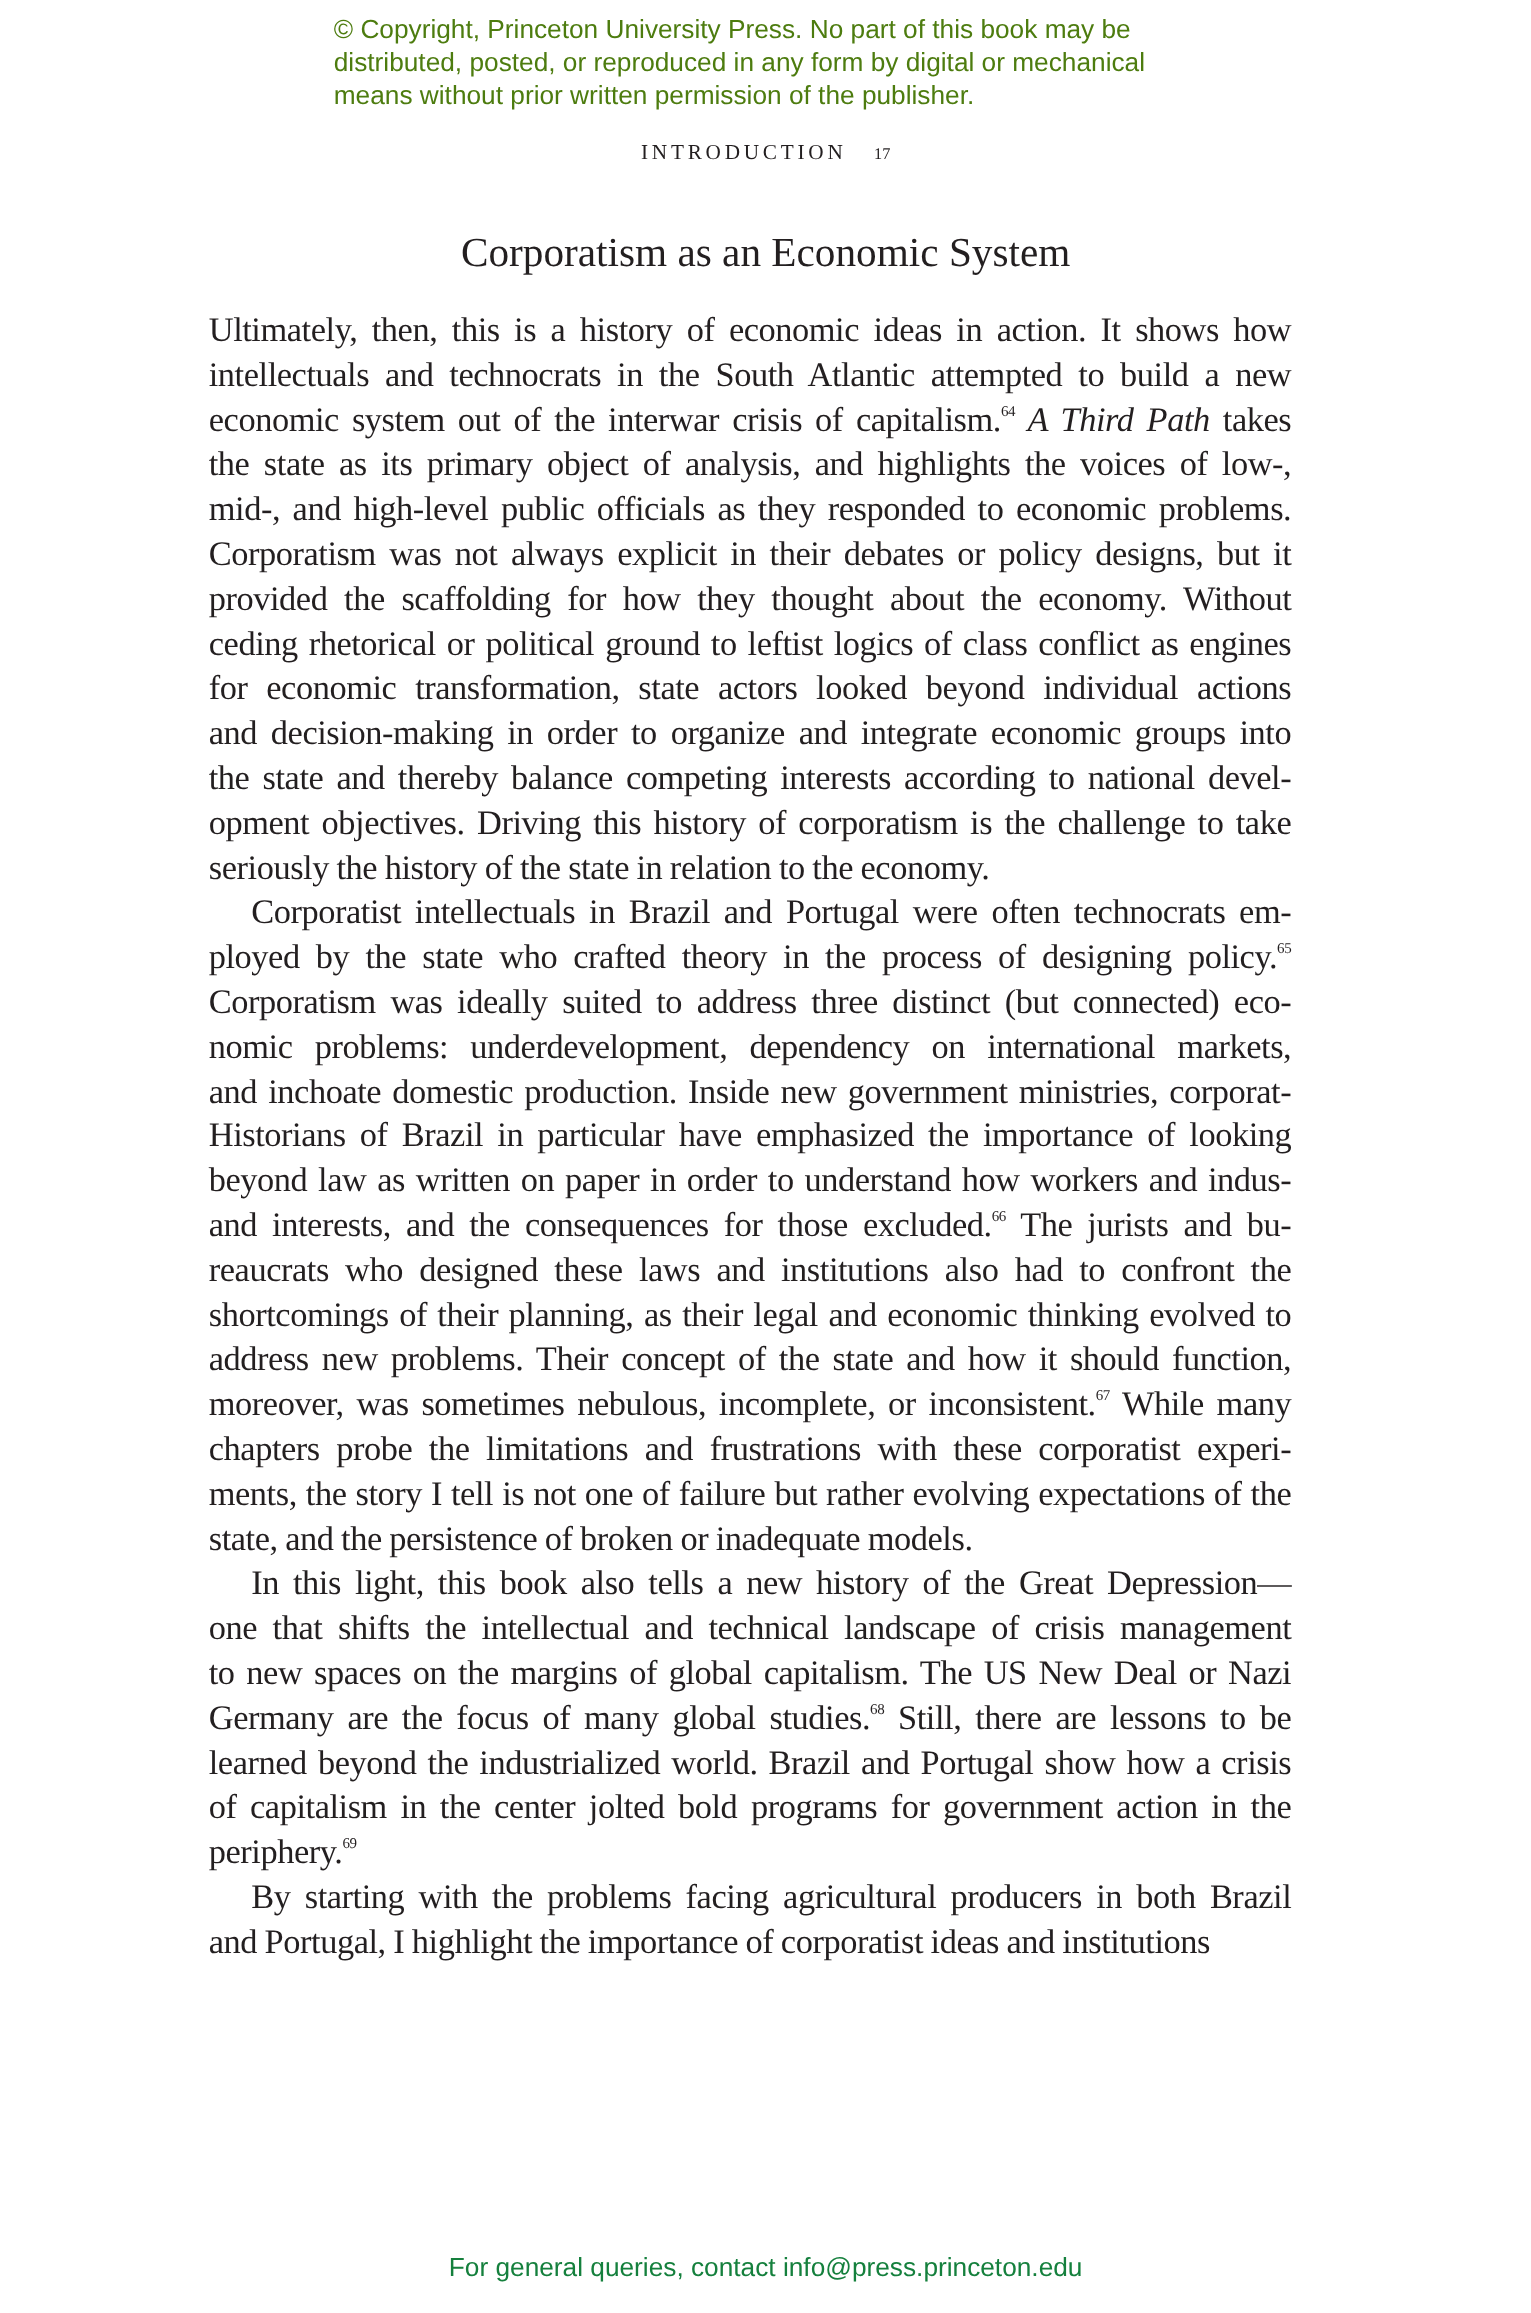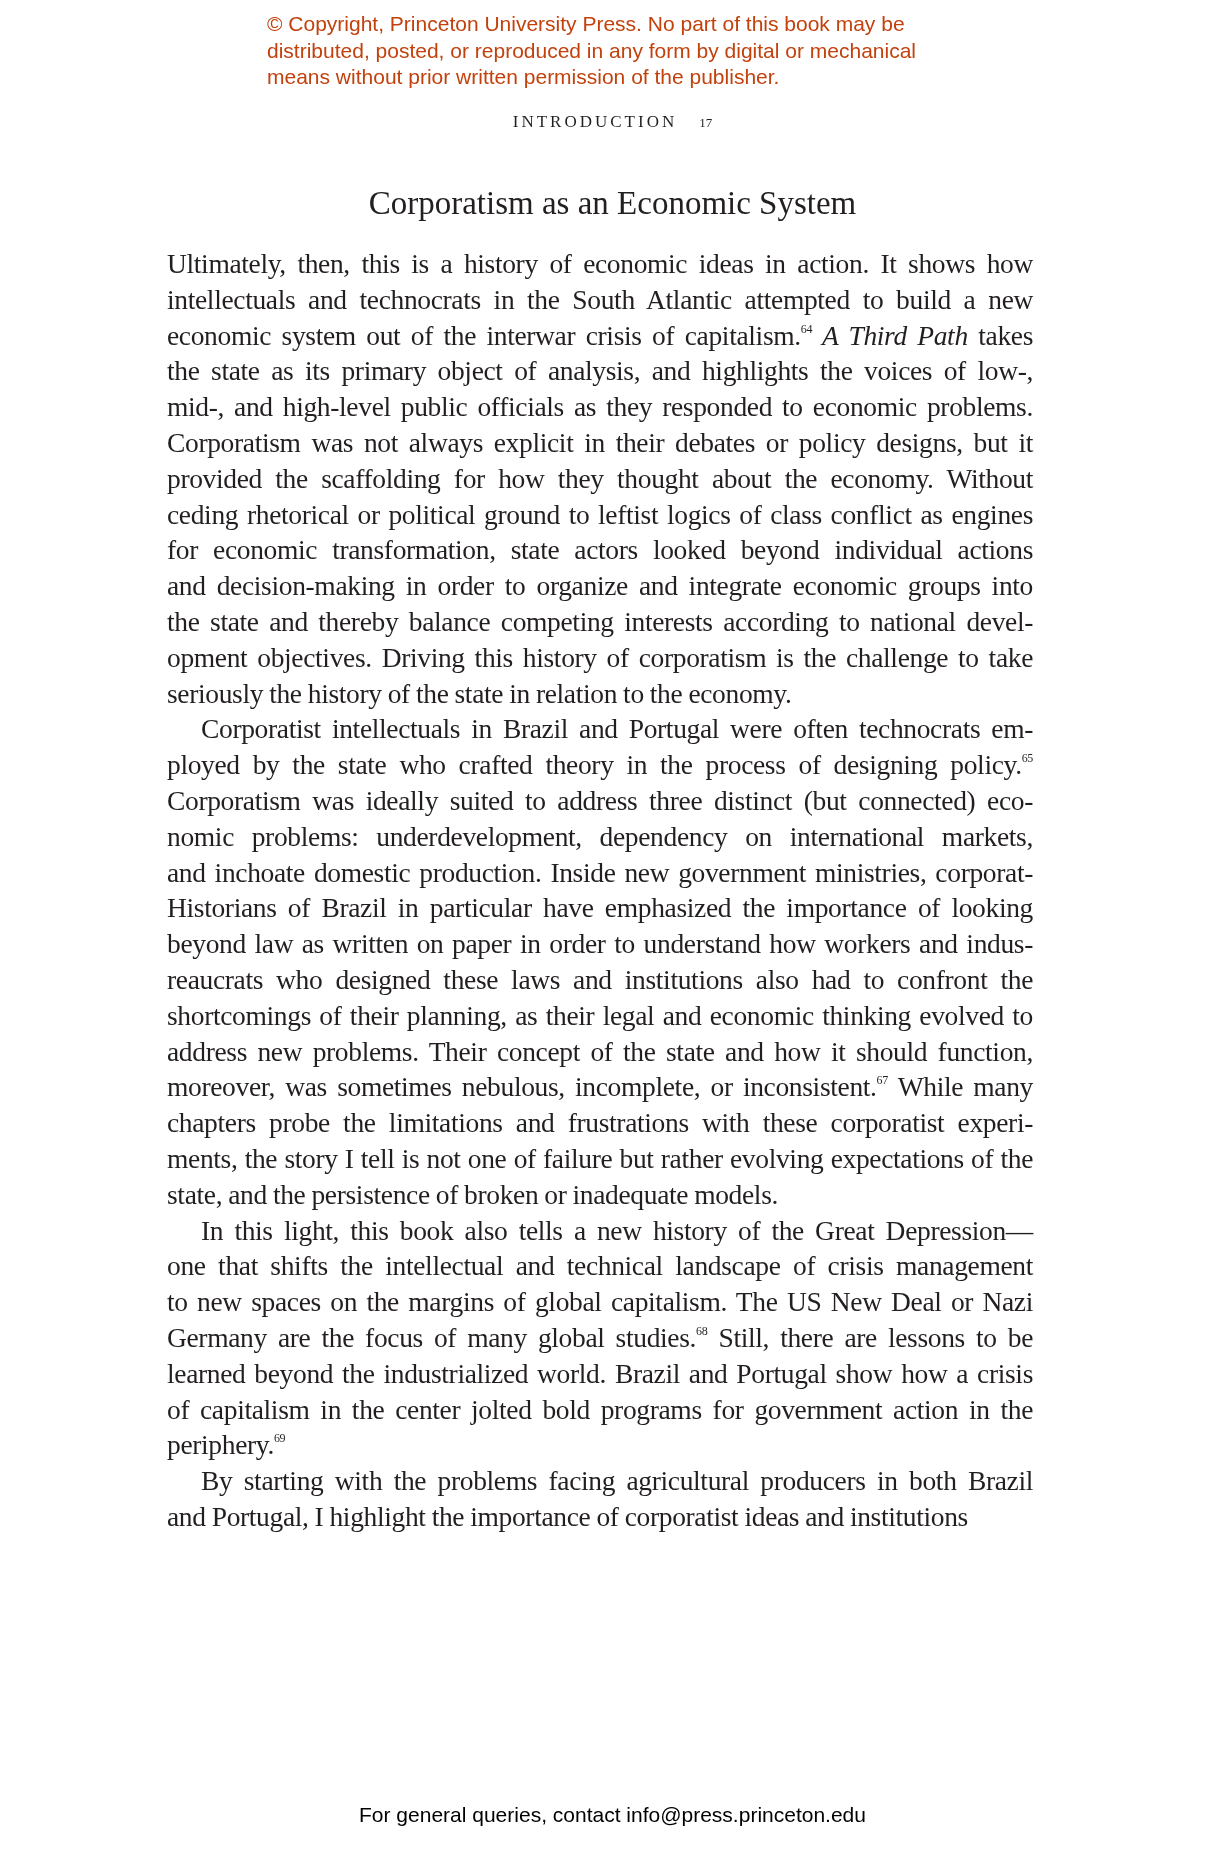--- a/index.html
+++ b/index.html
@@ -1,19 +1,19 @@
 <!DOCTYPE html>
 <html><head>
 <meta charset="utf-8">
 <style>
   html, body { margin: 0; padding: 0; background: #ffffff; }
   body { width: 1225px; height: 1850px; position: relative; overflow: hidden; color: #231f20; }
   .copyright {
     position: absolute; left: 267px; top: 11px; width: 720px;
-    font-family: "Liberation Sans", sans-serif; font-size: 21px; line-height: 26.5px; color: #c2410c;
+    font-family: "Liberation Sans", sans-serif; font-size: 21px; line-height: 26.5px; color: #4d7c0f;
   }
   .running-head {
     position: absolute; left: 0; width: 1225px; top: 112px; text-align: center;
     font-family: "Liberation Serif", serif; font-size: 17px; letter-spacing: 3px; color: #231f20;
   }
   .running-head .pg { margin-left: 22px; letter-spacing: 0; font-size: 13px; }
   .section-title {
     position: absolute; left: 0; width: 1225px; top: 185px; text-align: center;
     font-family: "Liberation Serif", serif; font-size: 33px; color: #231f20;
   }
@@ -22,21 +22,21 @@
     font-family: "Liberation Serif", serif; font-size: 27.5px; line-height: 35.8px;
     text-align: justify; color: #231f20; letter-spacing: -0.35px; word-spacing: -0.5px;
   }
   .body-text p { margin: 0; }
   .body-text .line { display: block; text-align: justify; text-align-last: justify; white-space: nowrap; }
   .body-text .line.last { text-align-last: left; }
   sup { font-size: 12px; line-height: 0; vertical-align: 12px; }
   i { font-style: italic; }
   .footer {
     position: absolute; left: 0; width: 1225px; top: 1803px; text-align: center;
-    font-family: "Liberation Sans", sans-serif; font-size: 21px; color: #000000;
+    font-family: "Liberation Sans", sans-serif; font-size: 21px; color: #15803d;
   }
 </style>
 </head>
 <body>
 
 <div class="copyright">
   <div>© Copyright, Princeton University Press. No part of this book may be</div>
   <div>distributed, posted, or reproduced in any form by digital or mechanical</div>
   <div>means without prior written permission of the publisher.</div>
 </div>
@@ -64,20 +64,21 @@
       <span class="line last"><span>seriously the history of the state in relation to the economy.</span></span>
     </p>
     <p>
       <span class="line" style="text-indent: 34px;"><span>Corporatist intellectuals in Brazil and Portugal were often technocrats em-</span></span>
       <span class="line"><span>ployed by the state who crafted theory in the process of designing policy.</span><sup>65</sup></span>
       <span class="line"><span>Corporatism was ideally suited to address three distinct (but connected) eco-</span></span>
       <span class="line"><span>nomic problems: underdevelopment, dependency on international markets,</span></span>
       <span class="line"><span>and inchoate domestic production. Inside new government ministries, corporat-</span></span>
       <span class="line"><span>Historians of Brazil in particular have emphasized the importance of looking</span></span>
       <span class="line"><span>beyond law as written on paper in order to understand how workers and indus-</span></span>
+      <span class="line"><span>and interests, and the consequences for those excluded.</span><sup>66</sup><span> The jurists and bu-</span></span>
       <span class="line"><span>reaucrats who designed these laws and institutions also had to confront the</span></span>
       <span class="line"><span>shortcomings of their planning, as their legal and economic thinking evolved to</span></span>
       <span class="line"><span>address new problems. Their concept of the state and how it should function,</span></span>
       <span class="line"><span>moreover, was sometimes nebulous, incomplete, or inconsistent.</span><sup>67</sup><span> While many</span></span>
       <span class="line"><span>chapters probe the limitations and frustrations with these corporatist experi-</span></span>
       <span class="line"><span>ments, the story I tell is not one of failure but rather evolving expectations of the</span></span>
       <span class="line last"><span>state, and the persistence of broken or inadequate models.</span></span>
     </p>
     <p>
       <span class="line" style="text-indent: 34px;"><span>In this light, this book also tells a new history of the Great Depression—</span></span>

